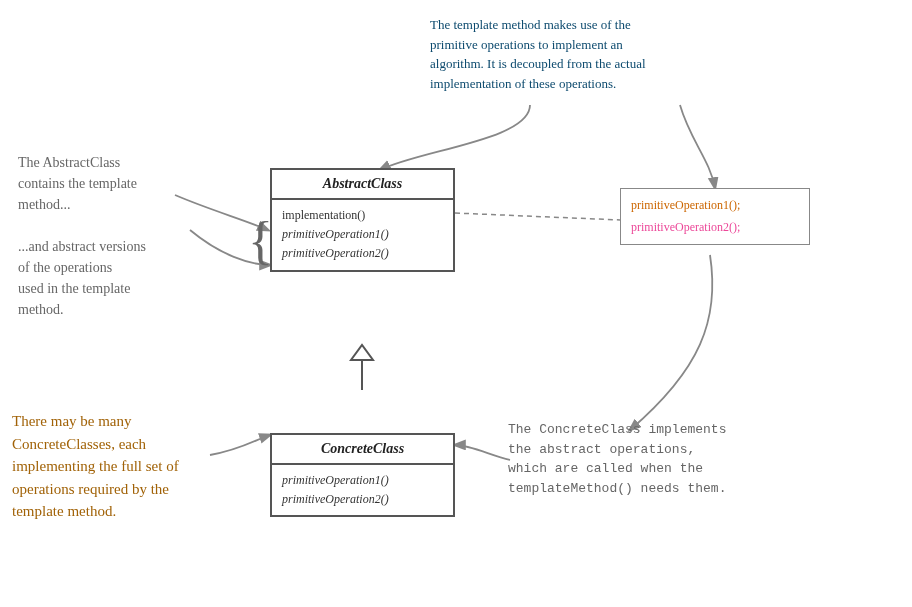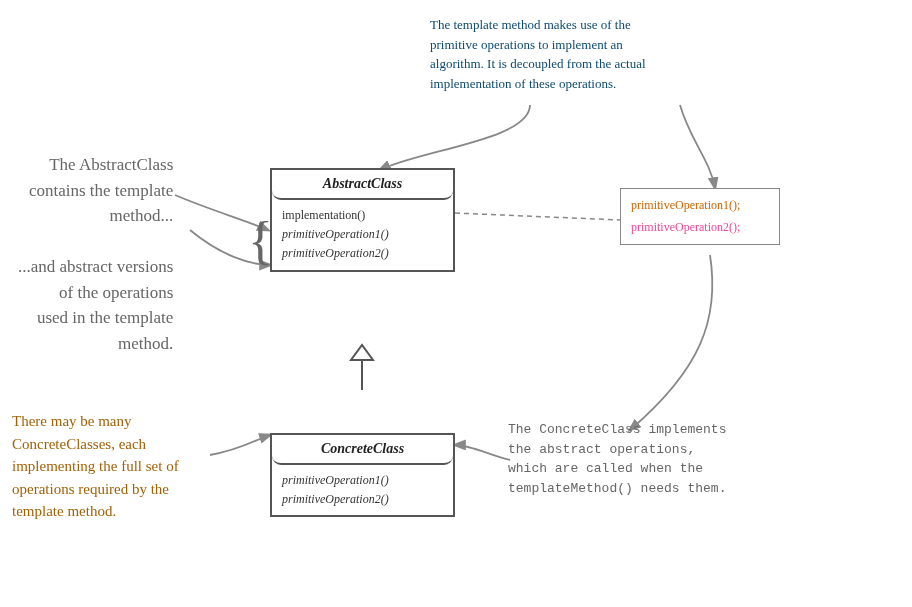--- a/index.html
+++ b/index.html
@@ -28,21 +28,20 @@
     }
 
     .uml-box .uml-title {
       padding: 6px 10px;
       border-bottom: 2px solid #555;
       text-align: center;
       font-weight: bold;
       font-style: italic;
       font-size: 14px;
       color: #222;
-      border-radius: 9px;
     }
 
     .uml-box .uml-body {
       padding: 6px 10px;
     }
 
     .uml-box .uml-method {
       font-size: 12px;
       font-style: italic;
       color: #333;
@@ -66,21 +65,21 @@
       left: 270px;
       top: 390px;
       width: 185px;
       margin-top: 43px;
     }
 
     
     #call-box {
       left: 620px;
       top: 188px;
-      width: 160px;
+      width: 190px;
       border: 1.5px solid #888;
     }
 
     .call-box-method {
       font-size: 12px;
       font-style: normal;
       line-height: 1.8;
     }
 
     .call-method-orange { color: #cc6600; }
@@ -170,21 +169,21 @@
     </div>
   </div>
 
   <div class="annotation" style="left: 430px; top: 15px; max-width: 280px; font-size: 13px; color: #0c4a6e;">
     The template method makes use of the<br>
     primitive operations to implement an<br>
     algorithm. It is decoupled from the actual<br>
     implementation of these operations.
   </div>
 
-  <div class="annotation" style="left: 18px; top: 152px; max-width: 195px; font-size: 17px; color: #666; text-align: right;">
+  <div class="annotation" style="left: 18px; top: 152px; max-width: 195px; font-size: 14px; color: #666;">
     The AbstractClass<br>
     contains the template<br>
     method...<br>
     <br>
     ...and abstract versions<br>
     of the operations<br>
     used in the template<br>
     method.
   </div>
 

